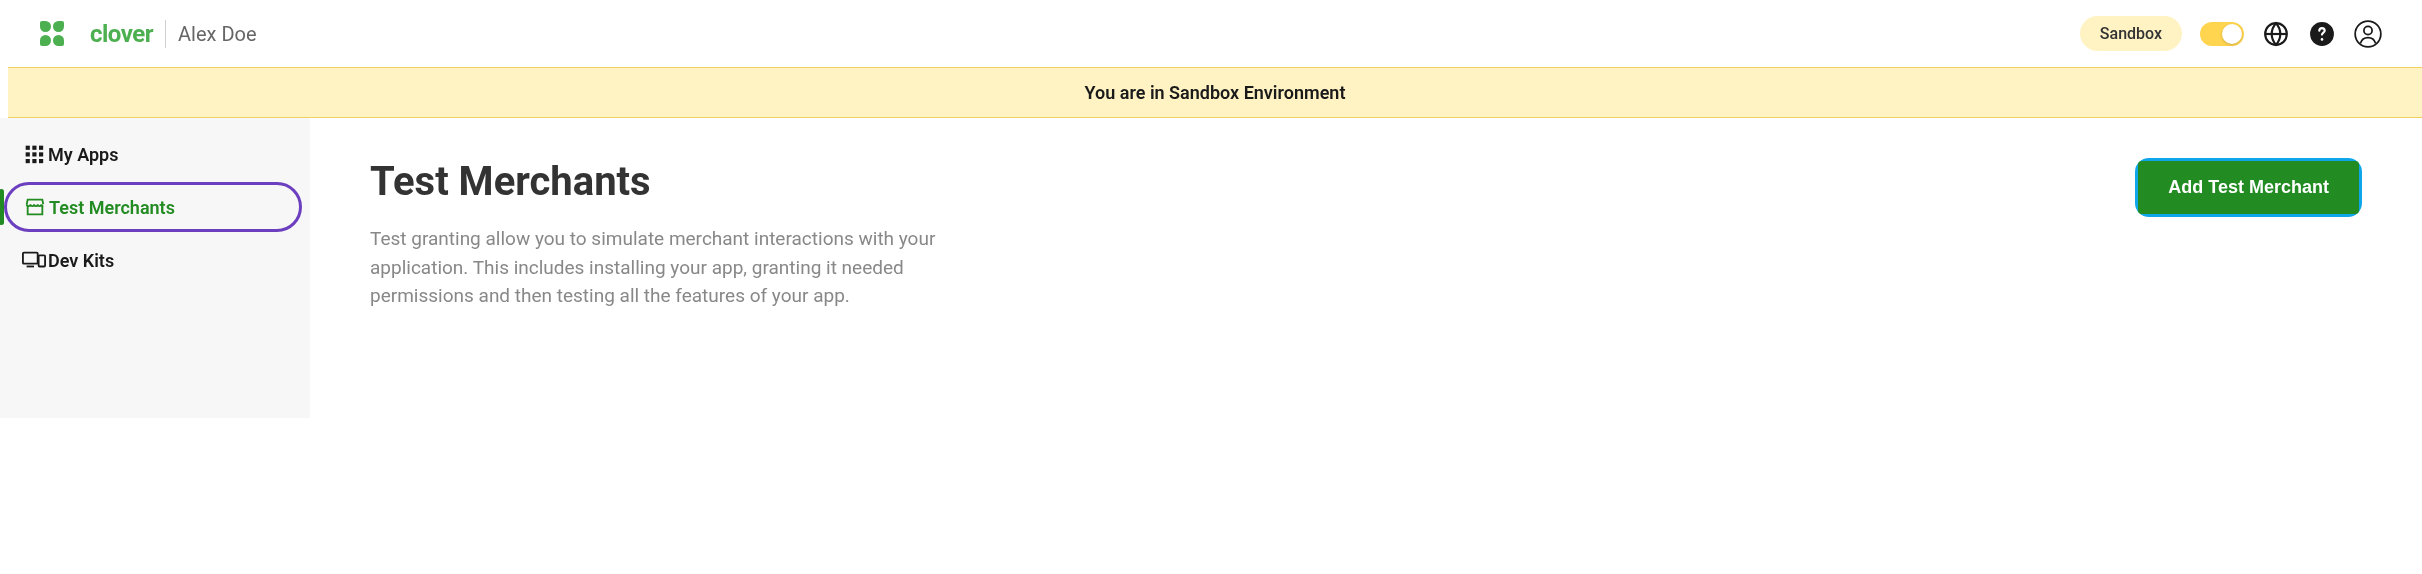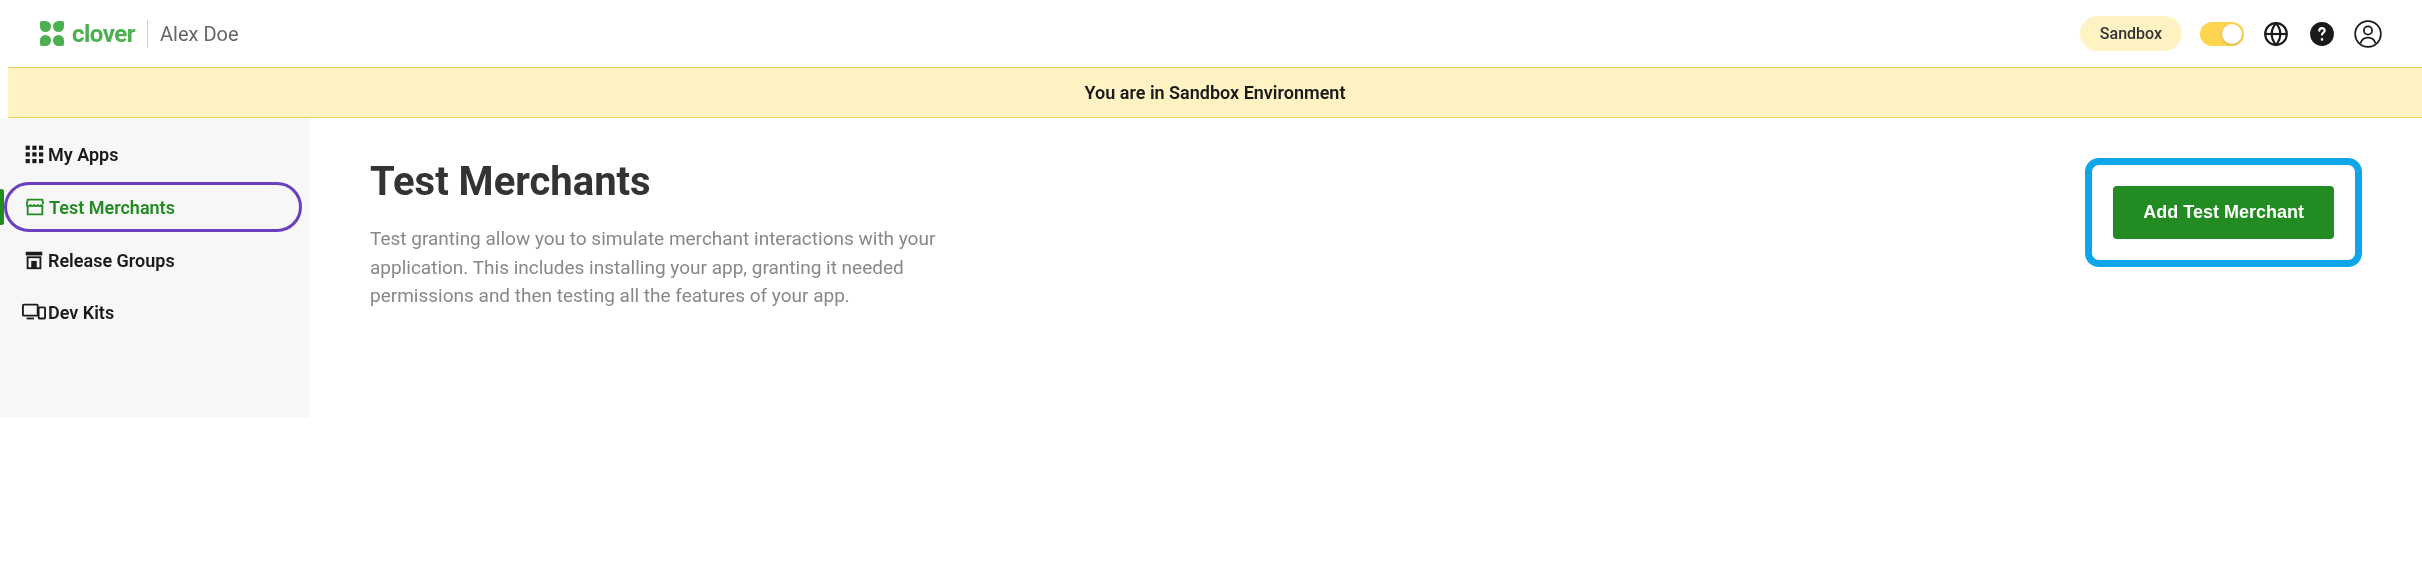--- a/index.html
+++ b/index.html
@@ -51,20 +51,21 @@
     .logo-petal:nth-child(1) { transform: rotate(90deg); }
     .logo-petal:nth-child(2) { transform: rotate(180deg); }
     .logo-petal:nth-child(3) { transform: rotate(0deg); }
     .logo-petal:nth-child(4) { transform: rotate(270deg); }
     
     .logo-text {
       font-size: 24px;
       font-weight: 700;
       color: #4CAF50;
       letter-spacing: -0.5px;
+      margin-left: 18px;
     }
     
     .divider {
       width: 1px;
       height: 28px;
       background: #d0d0d0;
     }
     
     .username {
       font-size: 20px;
@@ -198,23 +199,23 @@
     }
     
     .content-description {
       font-size: 19px;
       color: #888;
       line-height: 1.5;
       max-width: 600px;
     }
     
     .add-button-wrapper {
-      border: 7px solid #0ea5e9;
+      border: 3px solid #0ea5e9;
       border-radius: 14px;
-      padding: 21px;
+      padding: 0;
     }
     
     .add-button {
       background: #228B22;
       color: #fff;
       border: none;
       padding: 16px 30px;
       font-size: 18px;
       font-weight: 600;
       border-radius: 4px;
@@ -296,30 +297,20 @@
       <span class="sidebar-icon">
         <svg width="22" height="22" viewBox="0 0 24 24" fill="none" stroke="#228B22" stroke-width="2">
           <path d="M3 9l1-5h16l1 5"></path>
           <path d="M3 9a2 2 0 0 0 4 0 2 2 0 0 0 4 0 2 2 0 0 0 4 0 2 2 0 0 0 4 0 2 2 0 0 0 2 2"></path>
           <path d="M4 11v9h16v-9"></path>
         </svg>
       </span>
       <span>Test Merchants</span>
     </div>
 
-    <div class="sidebar-item">
-      <span class="sidebar-icon">
-        <svg width="22" height="22" viewBox="0 0 24 24" fill="#1a1a1a">
-          <rect x="3" y="3" width="18" height="4"></rect>
-          <rect x="5" y="9" width="14" height="12" fill="none" stroke="#1a1a1a" stroke-width="2"></rect>
-          <rect x="9" y="13" width="6" height="8" fill="#1a1a1a"></rect>
-        </svg>
-      </span>
-      <span>Release Groups</span>
-    </div>
 
     <div class="sidebar-item">
       <span class="sidebar-icon">
         <svg width="24" height="22" viewBox="0 0 26 22" fill="none" stroke="#1a1a1a" stroke-width="2">
           <rect x="1" y="3" width="16" height="12" rx="1"></rect>
           <line x1="5" y1="18" x2="13" y2="18"></line>
           <rect x="18" y="6" width="7" height="12" rx="1"></rect>
         </svg>
       </span>
       <span>Dev Kits</span>

